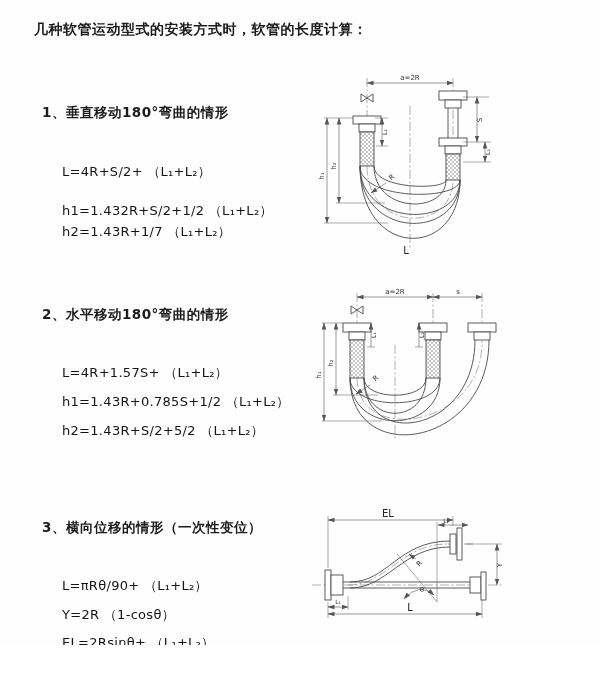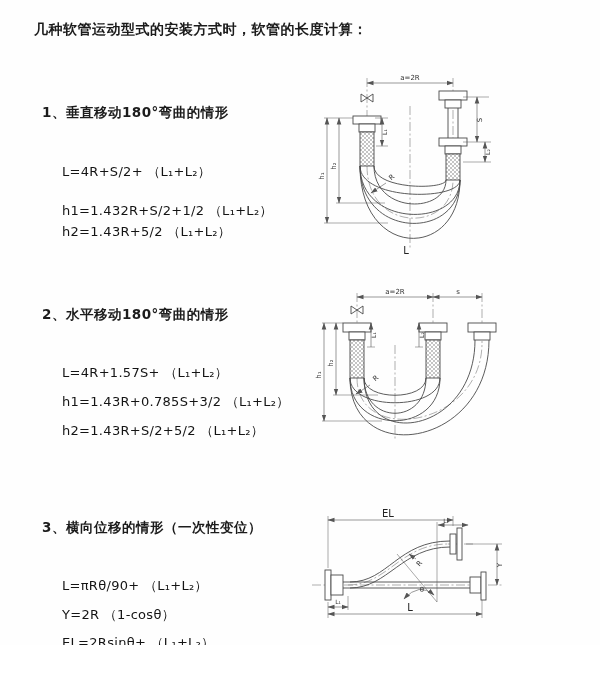--- a/index.html
+++ b/index.html
@@ -23,27 +23,27 @@
 <body>
 
 <div class="page">
 
   <div class="title" style="left:34px;top:21px">几种软管运动型式的安装方式时，软管的长度计算：</div>
 
   <div>
     <div class="sec-heading" style="left:42px;top:104px">1、垂直移动180°弯曲的情形</div>
     <div class="formula" style="left:62px;top:133px">L=4R+S/2+ （L₁+L₂）</div>
     <div class="formula" style="left:62px;top:172px">h1=1.432R+S/2+1/2 （L₁+L₂）</div>
-    <div class="formula" style="left:62px;top:193px">h2=1.43R+5/2 （L₁+L₂）</div>
+    <div class="formula" style="left:62px;top:193px">h2=1.43R+1/7 （L₁+L₂）</div>
   </div>
 
   <div>
     <div class="sec-heading" style="left:42px;top:306px">2、水平移动180°弯曲的情形</div>
     <div class="formula" style="left:62px;top:334px">L=4R+1.57S+ （L₁+L₂）</div>
-    <div class="formula" style="left:62px;top:363px">h1=1.43R+0.785S+3/2 （L₁+L₂）</div>
+    <div class="formula" style="left:62px;top:363px">h1=1.43R+0.785S+1/2 （L₁+L₂）</div>
     <div class="formula" style="left:62px;top:392px">h2=1.43R+S/2+5/2 （L₁+L₂）</div>
   </div>
 
   <div>
     <div class="sec-heading" style="left:42px;top:519px">3、横向位移的情形（一次性变位）</div>
     <div class="formula" style="left:62px;top:547px">L=πRθ/90+ （L₁+L₂）</div>
     <div class="formula" style="left:62px;top:576px">Y=2R （1-cosθ）</div>
     <div class="formula" style="left:62px;top:604px">EL=2Rsinθ+ （L₁+L₂）</div>
   </div>
 

